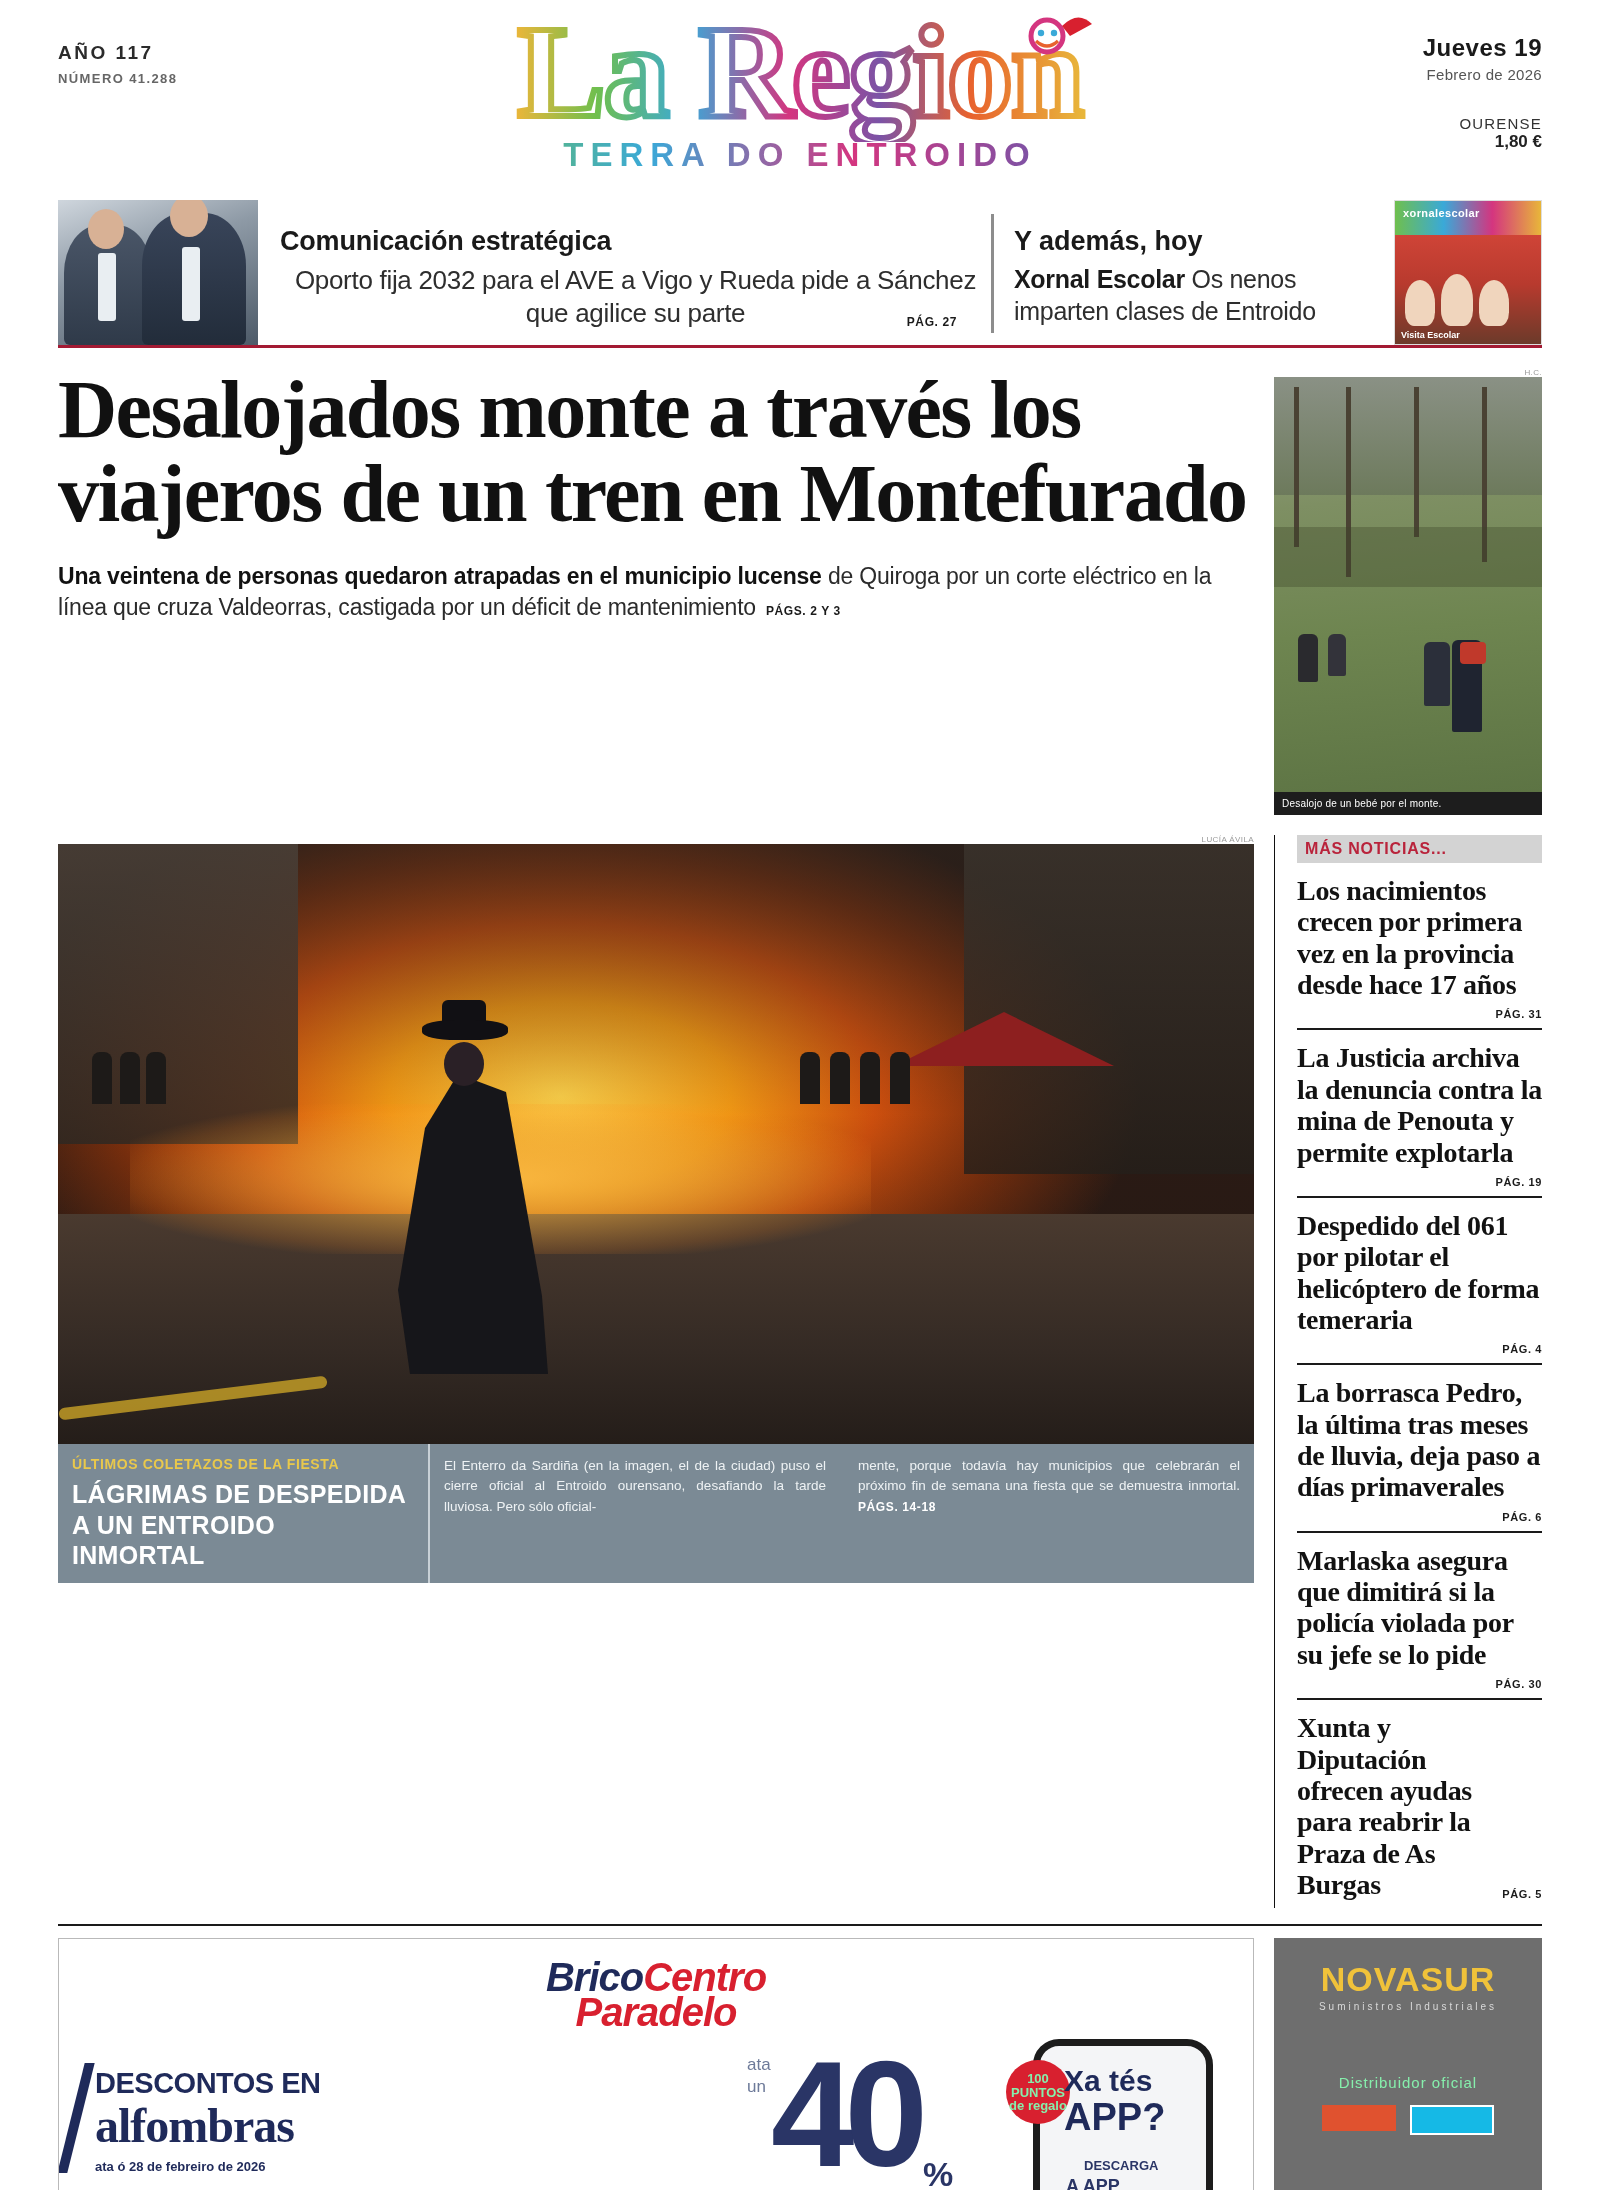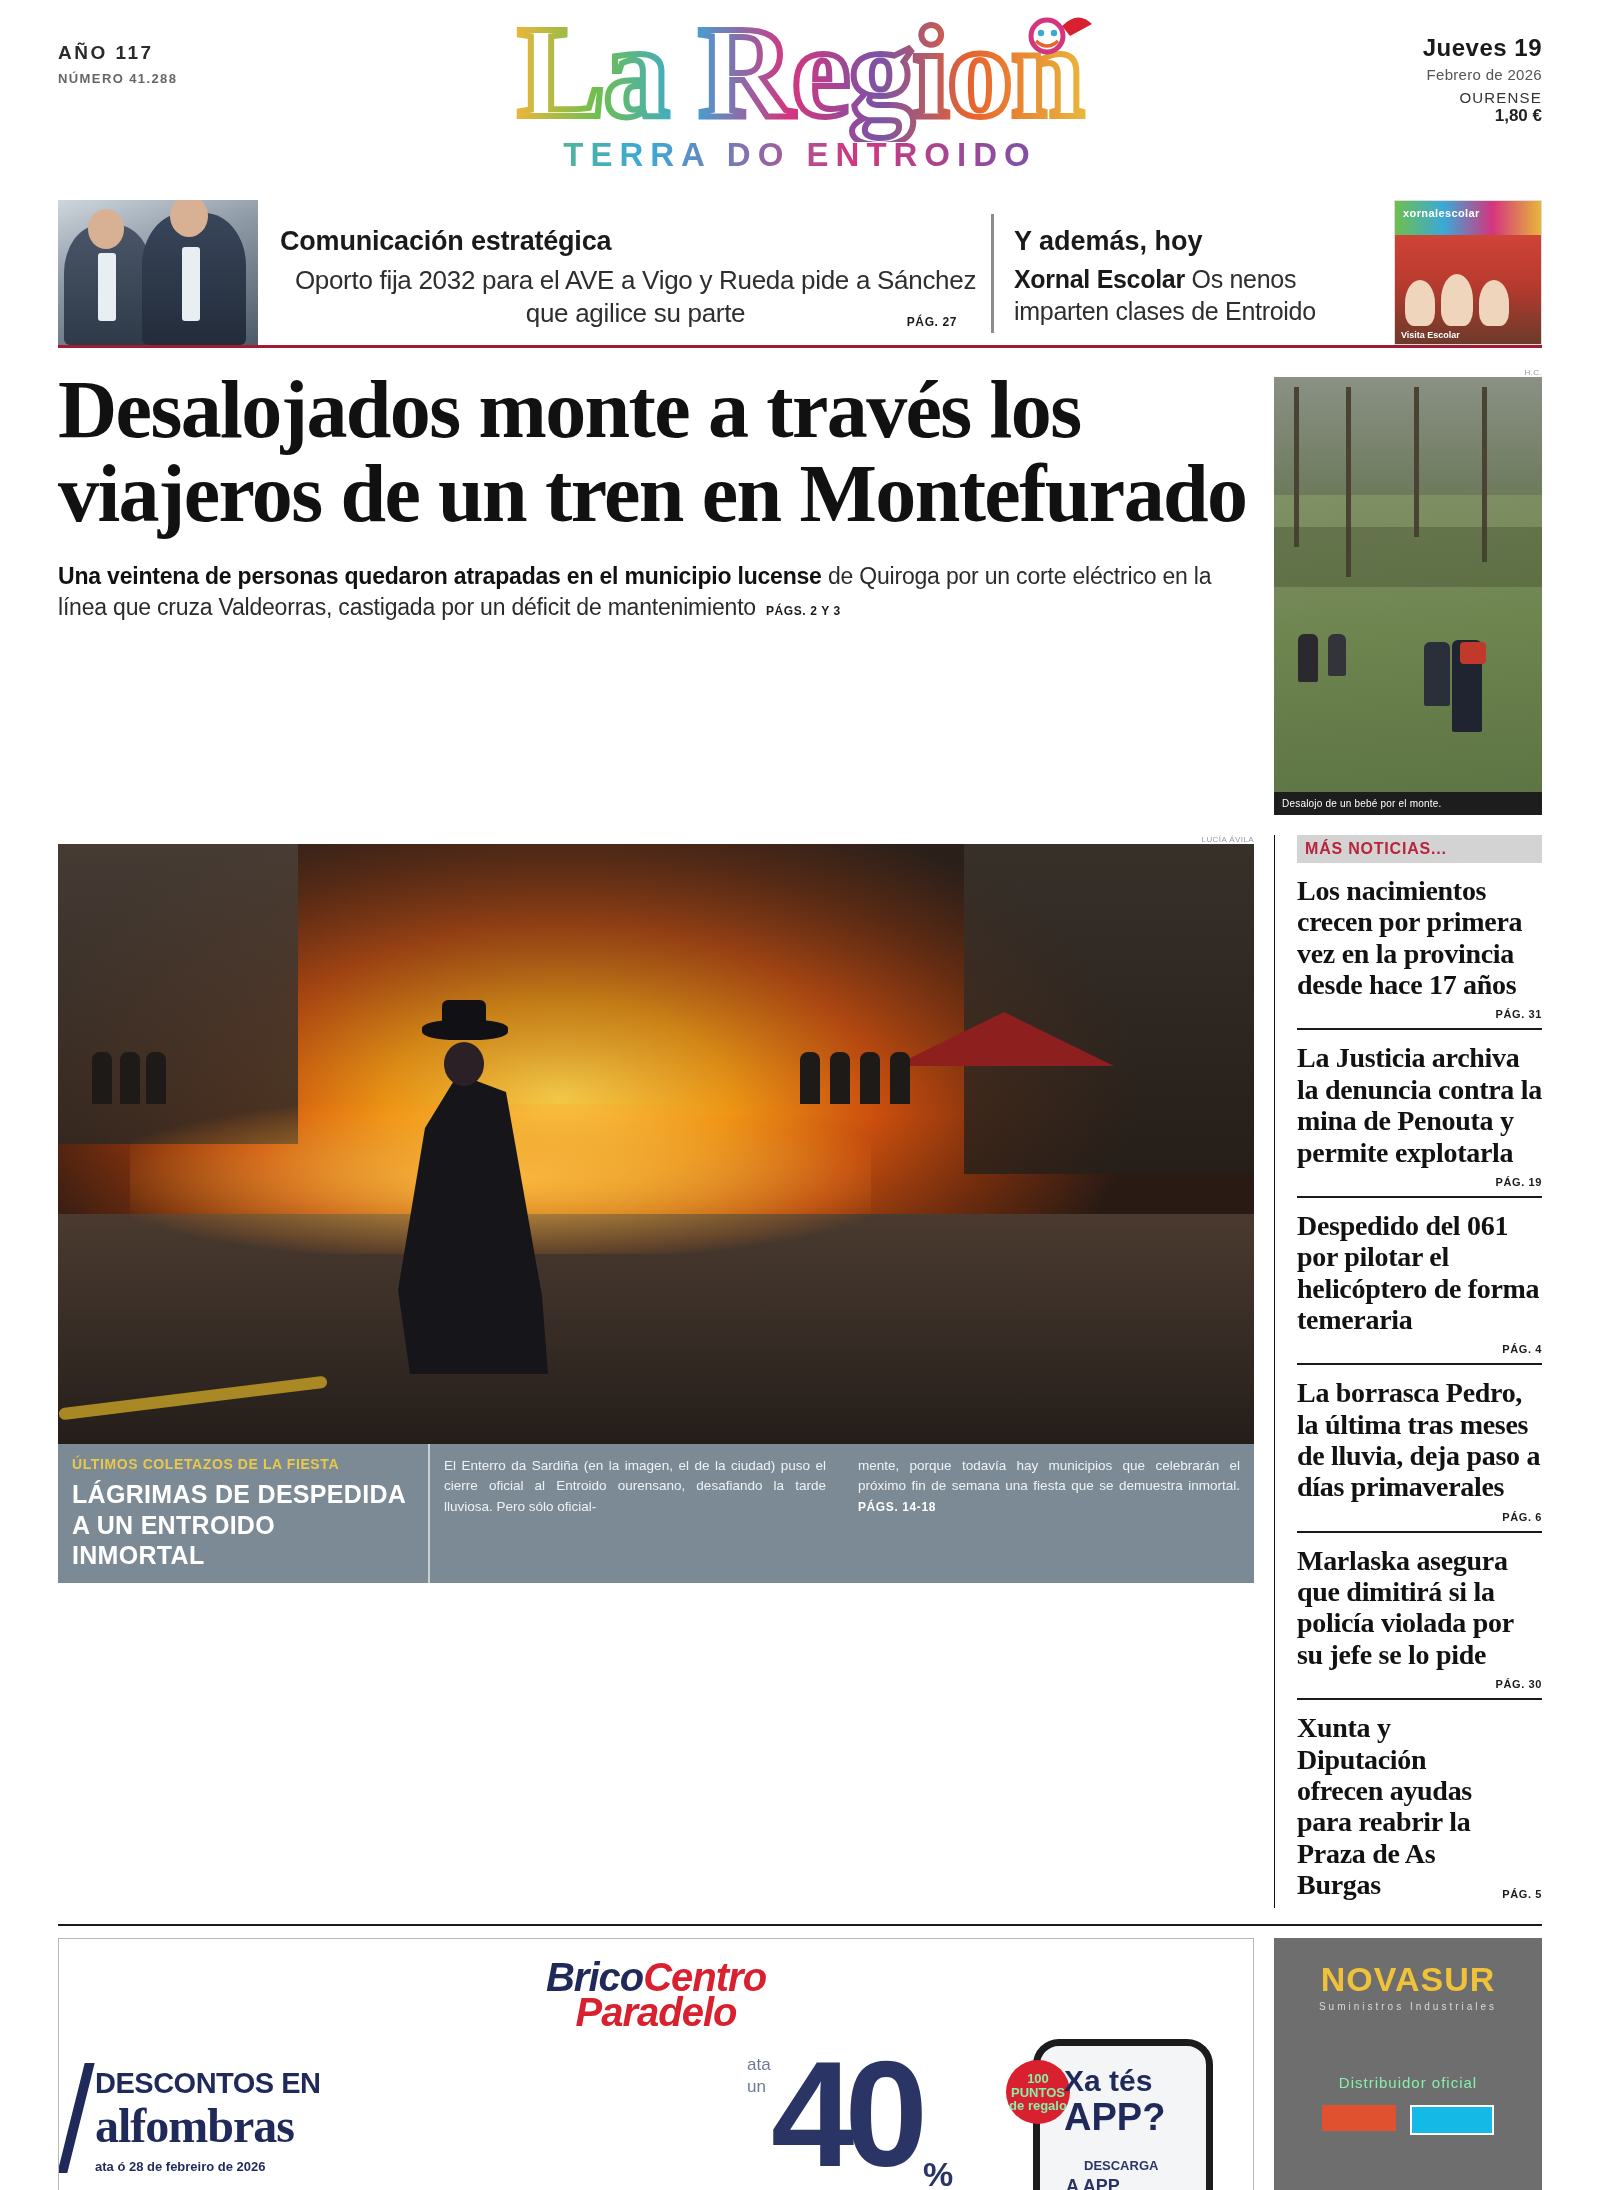--- a/index.html
+++ b/index.html
@@ -14,21 +14,21 @@
   .page { width: 1600px; height: 2190px; background: #fff; position: relative; padding: 0 58px; }
 
   
   .masthead { position: relative; height: 200px; }
   .mh-left { position: absolute; left: 0; top: 42px; }
   .mh-left .ano { font-size: 19px; font-weight: 700; letter-spacing: 2.5px; color: #2b2b2b; }
   .mh-left .num { font-size: 13px; font-weight: 600; letter-spacing: 1.4px; color: #666; margin-top: 7px; }
   .mh-right { position: absolute; right: 0; top: 34px; text-align: right; }
   .mh-right .dow { font-size: 24px; font-weight: 700; color: #1a1a1a; letter-spacing: 0.5px; }
   .mh-right .dat { font-size: 15px; color: #555; margin-top: 4px; letter-spacing: .3px;}
-  .mh-right .city { font-size: 15px; color: #333; margin-top: 6px; letter-spacing: 1.2px; }
+  .mh-right .city { font-size: 15px; color: #333; margin-top: 32px; letter-spacing: 1.2px; }
   .mh-right .price { font-size: 17px; color: #222; font-weight: 600; }
 
   .logo-wrap { position: absolute; left: 50%; transform: translateX(-50%); top: 14px; text-align: center; width: 1080px; }
   .logo-svg { display:block; margin: 0 auto; }
   .logo-sub {
     font-size: 33px; font-weight: 700; letter-spacing: 7px;
     margin-top: -6px;
     background: linear-gradient(90deg,#e8b63a 0%,#6fbf4e 18%,#3aa9d8 36%,#d4357f 55%,#7b53a6 72%,#e8622e 88%,#e8b63a 100%);
     -webkit-background-clip: text; background-clip: text; color: transparent;
   }

